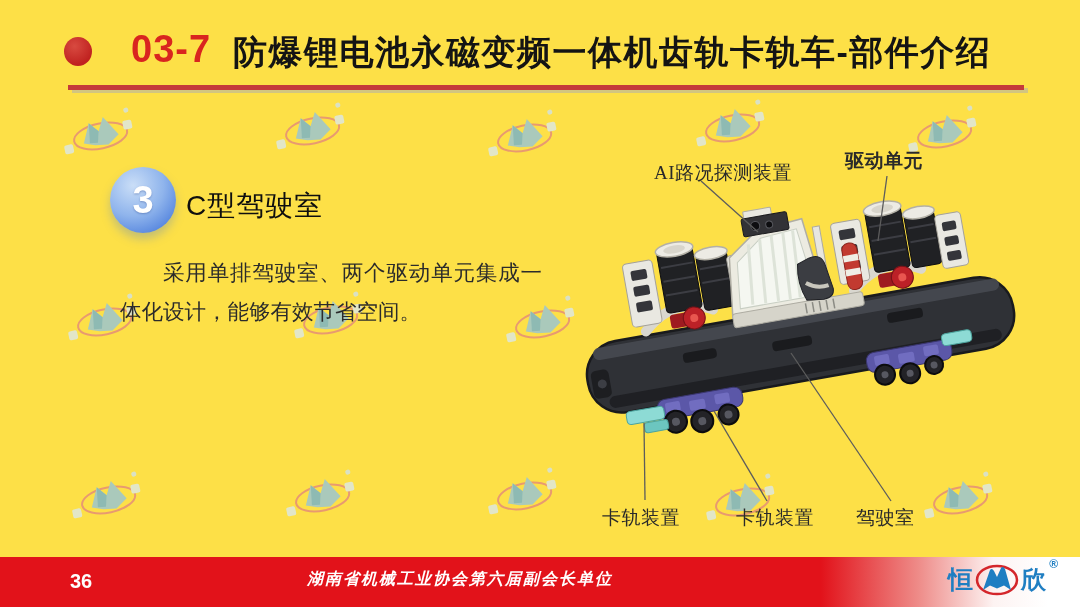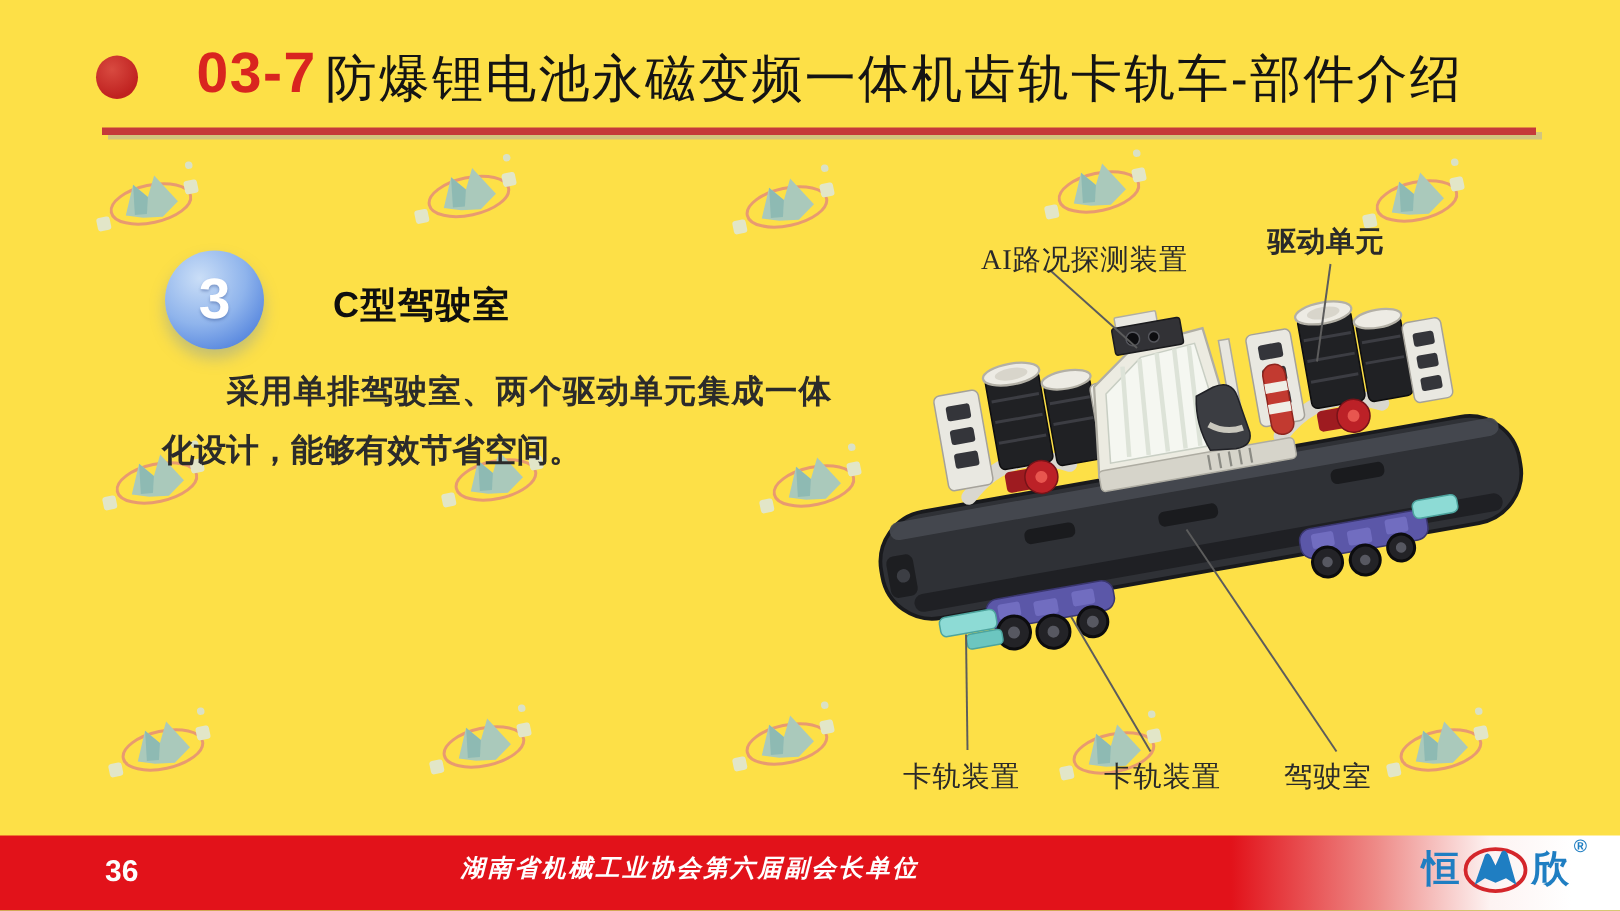--- a/index.html
+++ b/index.html
@@ -12,38 +12,38 @@
   .slide{position:relative;width:1080px;height:607px;background:#fde047;overflow:hidden;margin:0 auto;}
 
   
   .wm{position:absolute;width:84px;height:50px;transform:rotate(-12deg);opacity:.75;z-index:1;pointer-events:none;}
 
   
   .hdr-dot{position:absolute;left:64px;top:37px;width:28px;height:29px;border-radius:50%;
     background:radial-gradient(circle at 38% 32%,#d84a40,#c02220 70%);z-index:3;}
   .hdr-num{position:absolute;left:131px;top:28px;font-size:38px;font-weight:bold;
     color:var(--header-red);letter-spacing:1px;z-index:3;}
-  .hdr-title{position:absolute;left:217px;top:30px;margin:0;font-size:34px;font-weight:normal;
+  .hdr-title{position:absolute;left:233px;top:30px;margin:0;font-size:34px;font-weight:bold;
     color:#141414;letter-spacing:1.5px;white-space:nowrap;z-index:3;}
   .hdr-divider{position:absolute;left:68px;top:85px;width:956px;height:5px;
     background:var(--divider-red);box-shadow:4px 3px 0 rgba(175,175,175,.55);z-index:3;}
 
   
   .badge{position:absolute;left:110px;top:167px;width:66px;height:66px;border-radius:50%;
     background:radial-gradient(circle at 35% 28%,#cadef7 0%,#8fb4ec 48%,#5585de 82%,var(--badge-blue) 100%);
     box-shadow:0 6px 10px rgba(90,130,200,.35);display:flex;align-items:center;justify-content:center;z-index:3;}
   .badge span{color:#fff;font-size:38px;font-weight:bold;line-height:1;text-shadow:0 1px 2px rgba(40,70,140,.4);}
-  .badge-label{position:absolute;left:186px;top:187px;font-size:24px;font-weight:bold;color:#0f0f0f;
-    letter-spacing:1px;z-index:3;margin-left:36px;}
+  .badge-label{position:absolute;left:186px;top:187px;font-size:28px;font-weight:normal;color:#0f0f0f;
+    letter-spacing:1px;z-index:3;}
 
   
   .body-text{position:absolute;left:104px;top:238px;width:454px;z-index:3;
     font-family:"Liberation Serif","DejaVu Serif",serif;color:var(--text-dark);
     font-size:21.5px;line-height:38.5px;text-align:justify;}
-  .body-text p{margin:4px;text-indent:2em;font-weight:bold;}
+  .body-text p{margin:16px;text-indent:2em;}
 
   
   .machine-svg{position:absolute;left:560px;top:140px;width:520px;height:400px;z-index:2;}
   .callout{position:absolute;z-index:4;font-family:"Liberation Serif","DejaVu Serif",serif;
     font-size:19px;color:var(--label-color);white-space:nowrap;letter-spacing:.5px;}
 
   
   .footer{position:absolute;left:0;top:557px;width:1080px;height:50px;z-index:5;
     background:linear-gradient(90deg,var(--footer-red) 0%,var(--footer-red) 76%,#ee8b88 85%,#fdf3f2 92%,#ffffff 97%);}
   .footer .pagenum{position:absolute;left:70px;top:13px;color:#fdfdfd;font-size:20px;font-weight:bold;}

